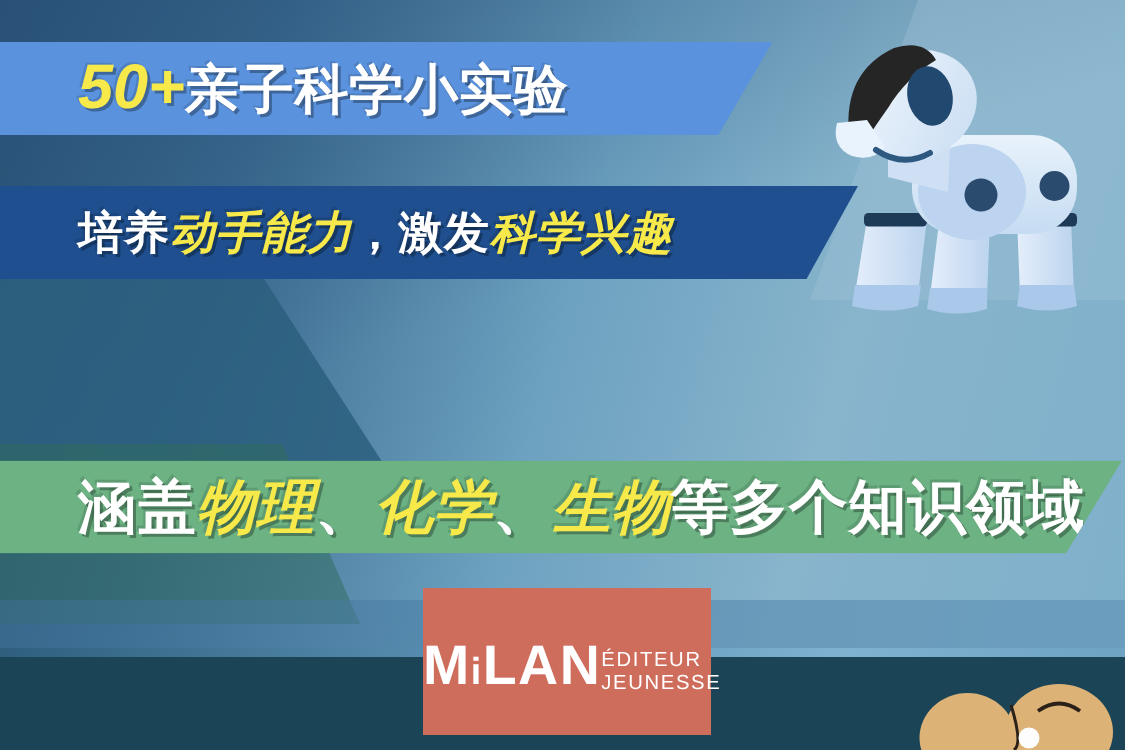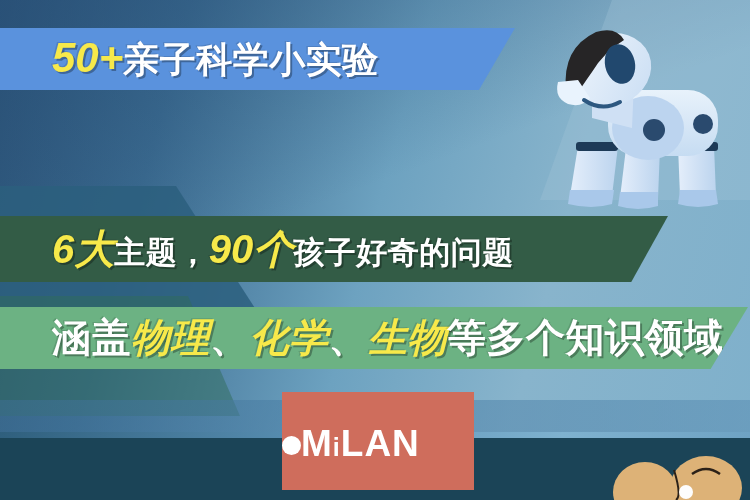--- a/index.html
+++ b/index.html
@@ -196,33 +196,34 @@
     <path d="M92 22 Q106 12 120 22" stroke="#2b2118" stroke-width="2.5" fill="none"></path>
     <circle cx="86" cy="40" r="7" fill="#fdfdfd"></circle>
   </svg>
 
   <div class="banner" id="banner1">
     <div class="txt">
       <span class="num">50+</span><span>亲子科学小实验</span>
     </div>
   </div>
 
-
-  <div class="banner" id="banner3">
+  <div class="banner" id="banner2">
     <div class="txt">
-      <span class="num">6大</span><span>主题，</span><span class="num">90个</span><span>孩子好奇的问题</span>
-    </div>
-  </div>
+      <span>培养</span><span class="hl it">动手能力</span><span>，激发</span><span class="hl it">科学兴趣</span>
+    </div>
+  </div>
+
 
   <div class="banner" id="banner4">
     <div class="txt">
       <span>涵盖</span><span class="hl it">物理</span><span>、</span><span class="hl it">化学</span><span>、</span><span class="hl it">生物</span><span>等多个知识领域</span>
     </div>
   </div>
 
   <div class="logo">
     <div class="dot"></div>
     <div class="name">
       <span>M</span><span class="small">i</span><span>LAN</span>
     </div>
+    <div class="sub">ÉDITEUR JEUNESSE</div>
   </div>
 
 </div>
 
 </body></html>

